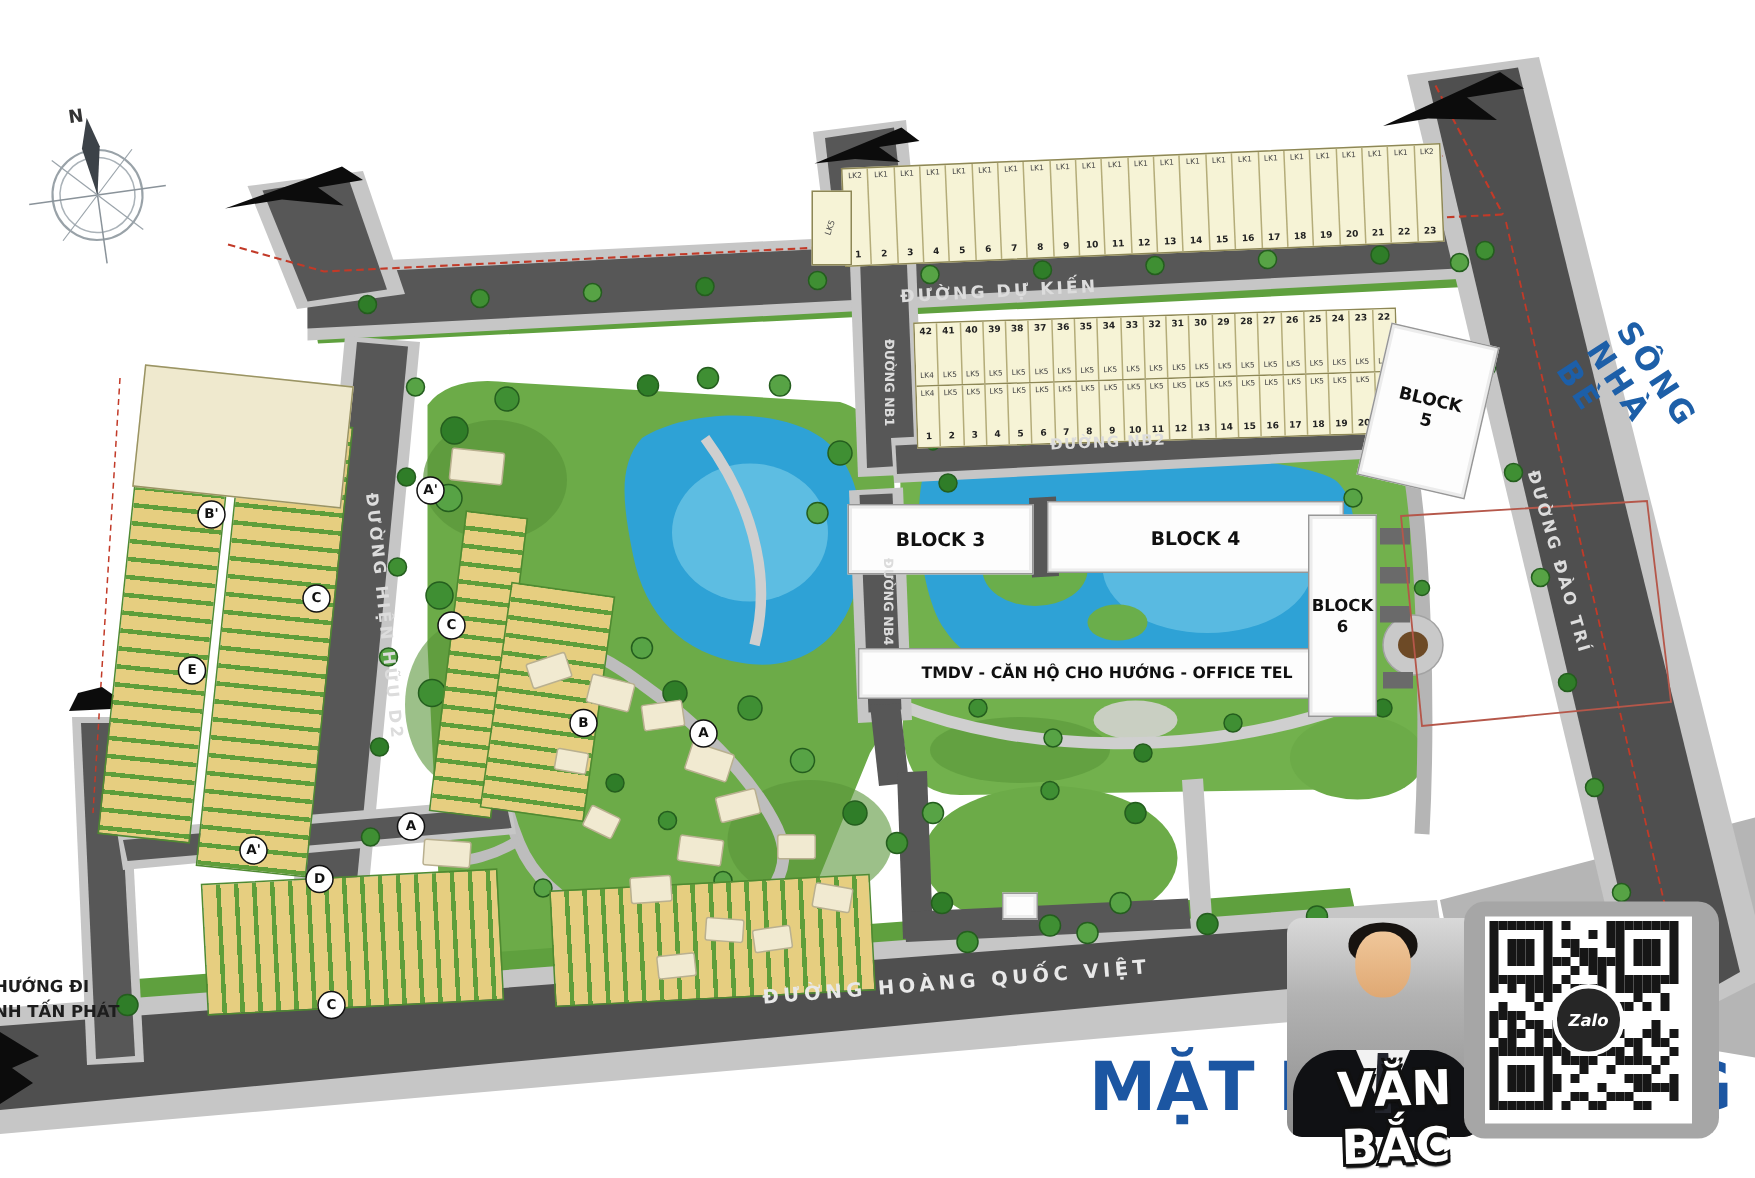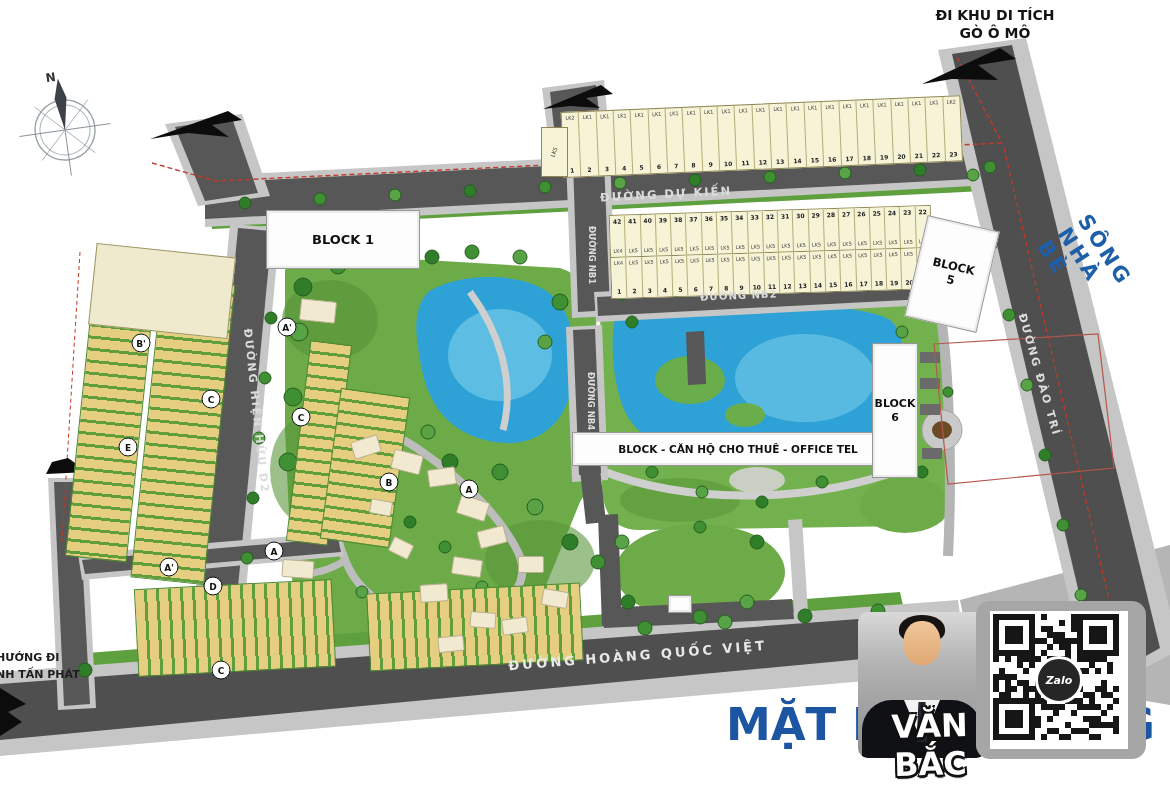--- a/index.html
+++ b/index.html
@@ -552,25 +552,28 @@
           <span class="lk" style="padding-top:3px;">LK5</span>
           <span class="num" style="padding-bottom:3px;">20</span>
         </div>
         <div class="cell">
           <span class="lk" style="padding-top:3px;">LK5</span>
           <span class="num" style="padding-bottom:3px;">21</span>
         </div>
       </div>
   </div>
 
-  <div class="bld" style="left:266px;top:210px;width:152px;height:57px;font-size:13px;">
-    <span>BLOCK 1</span>
+  <div class="bld" style="left:565px;top:336px;width:122px;height:45px;font-size:12.5px;">
+    <span>BLOCK 3</span>
+  </div>
+  <div class="bld" style="left:698px;top:334px;width:196px;height:46px;font-size:12.5px;">
+    <span>BLOCK 4</span>
   </div>
   <div class="bld" style="left:572px;top:432px;width:330px;height:32px;font-size:10.5px;">
-    <span>BLOCK - CĂN HỘ CHO THUÊ - OFFICE TEL</span>
+    <span>TMDV - CĂN HỘ CHO HƯỚNG - OFFICE TEL</span>
   </div>
   <div class="bld" style="left:915px;top:222px;width:72px;height:102px;font-size:11.5px;transform:rotate(13deg);flex-direction:column;line-height:1.2;">
     <span>BLOCK</span>
     <span>5</span>
   </div>
   <div class="bld" style="left:872px;top:343px;width:44px;height:133px;font-size:11px;flex-direction:column;line-height:1.2;">
     <span>BLOCK</span>
     <span>6</span>
   </div>
   <div class="bld" style="left:668px;top:595px;width:22px;height:16px;"></div>
@@ -578,24 +581,20 @@
   <div class="lbl road-lbl" style="left:600px;top:187px;font-size:11.5px;letter-spacing:2px;transform:rotate(-3deg);">ĐƯỜNG DỰ KIẾN</div>
   <div class="lbl road-lbl" style="left:597px;top:226px;font-size:8.5px;transform:rotate(90deg);transform-origin:left top;">ĐƯỜNG NB1</div>
   <div class="lbl road-lbl" style="left:700px;top:290px;font-size:10px;letter-spacing:1px;transform:rotate(-2.5deg);">ĐƯỜNG NB2</div>
   <div class="lbl road-lbl" style="left:596px;top:372px;font-size:8.5px;transform:rotate(90deg);transform-origin:left top;">ĐƯỜNG NB4</div>
   <div class="lbl road-lbl" style="left:1028px;top:312px;font-size:11px;letter-spacing:2px;transform:rotate(74deg);transform-origin:left top;">ĐƯỜNG ĐÀO TRÍ</div>
   <div class="lbl road-lbl" style="left:254px;top:328px;font-size:11px;letter-spacing:2px;transform:rotate(84deg);transform-origin:left top;">ĐƯỜNG HIỆN HỮU D2</div>
   <div class="lbl road-lbl" style="left:508px;top:648px;font-size:13px;letter-spacing:3px;transform:rotate(-4.5deg);color:#e8e8e8;">ĐƯỜNG  HOÀNG QUỐC VIỆT</div>
   <div id="huong-di">
     <div>HƯỚNG ĐI</div>
     <div>NH TẤN PHÁT</div>
-  </div>
-  <div id="di-tich">
-    <div>ĐI KHU DI TÍCH</div>
-    <div>GÒ Ô MÔ</div>
   </div>
   <div id="song-nha-be">SÔNG NHÀ BÈ</div>
 
   <div style="position:absolute;left:0;top:0;width:100%;height:100%;z-index:4;pointer-events:none;">
       <div class="marker" style="left: 141px; top: 343px;">B'</div>
       <div class="marker" style="left: 211px; top: 399px;">C</div>
       <div class="marker" style="left: 128px; top: 447px;">E</div>
       <div class="marker" style="left: 287px; top: 327px;">A'</div>
       <div class="marker" style="left: 301px; top: 417px;">C</div>
       <div class="marker" style="left: 169px; top: 567px;">A'</div>

